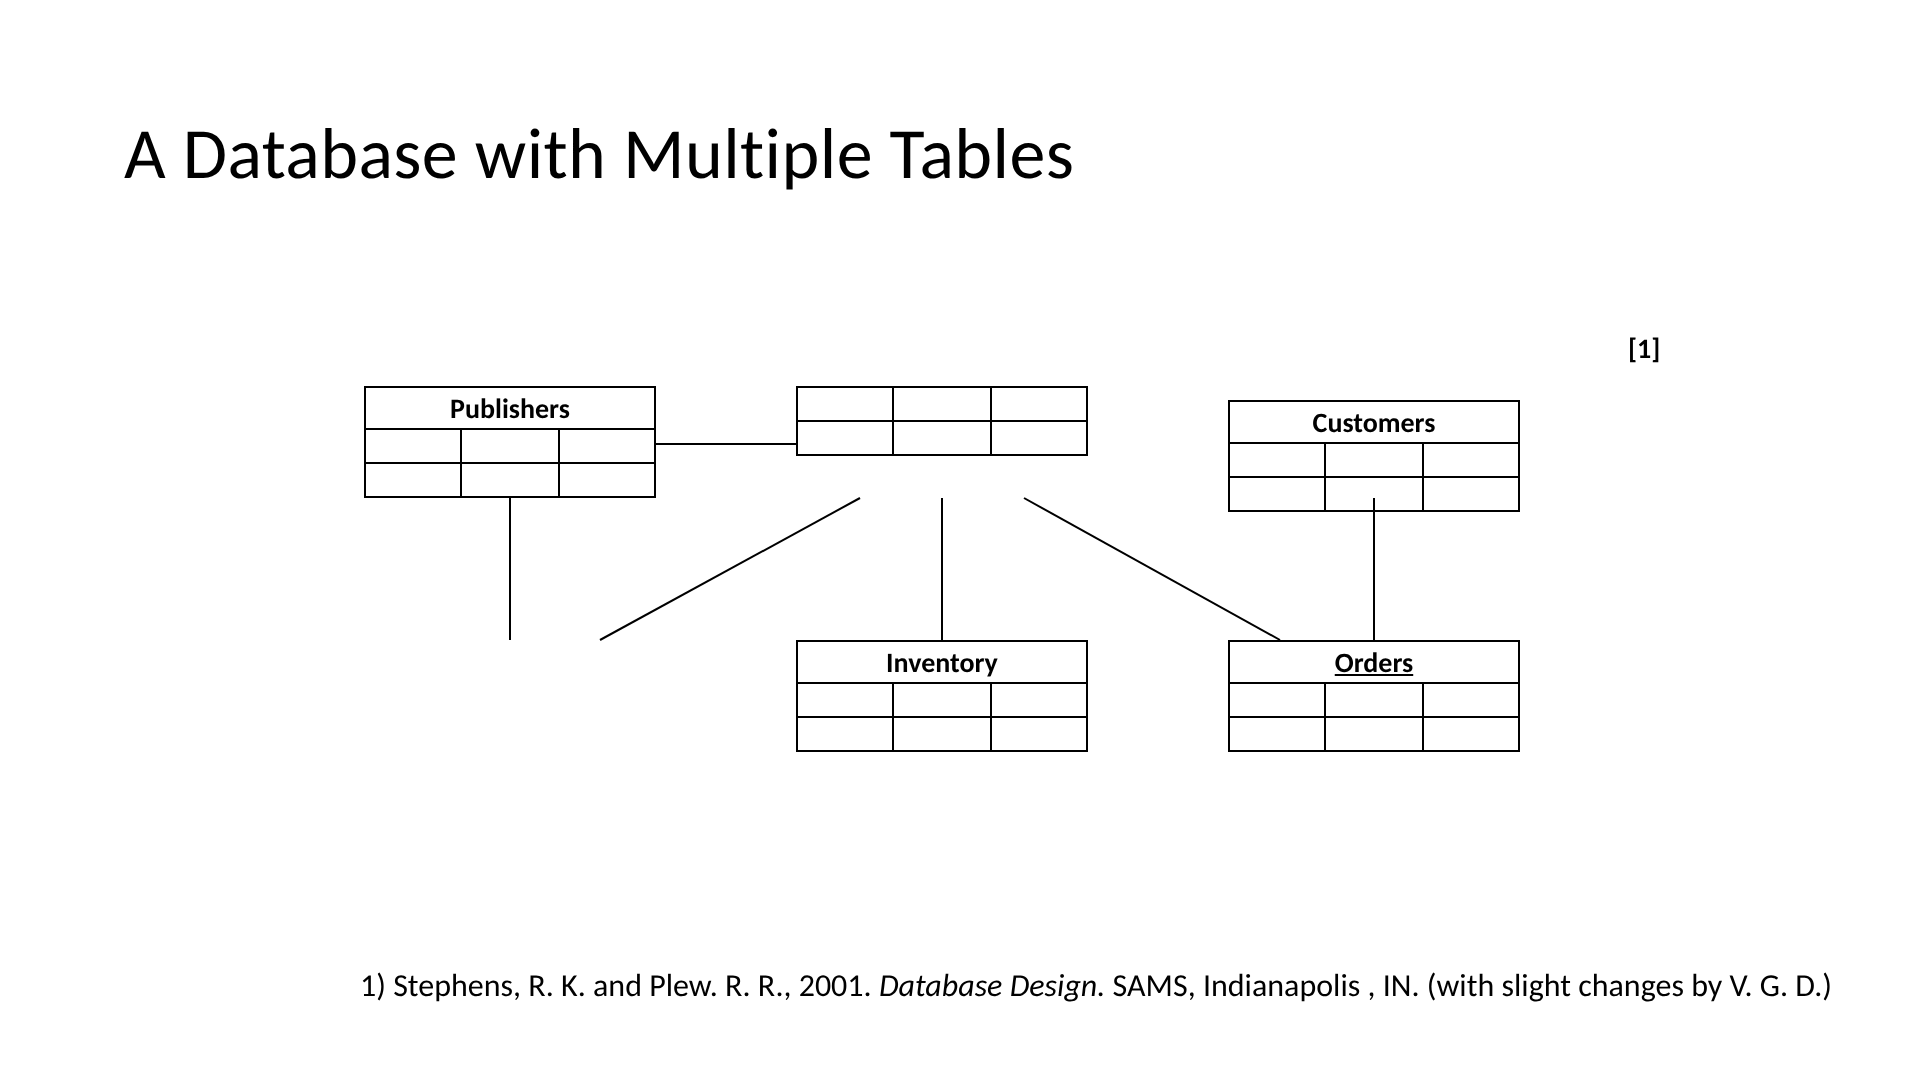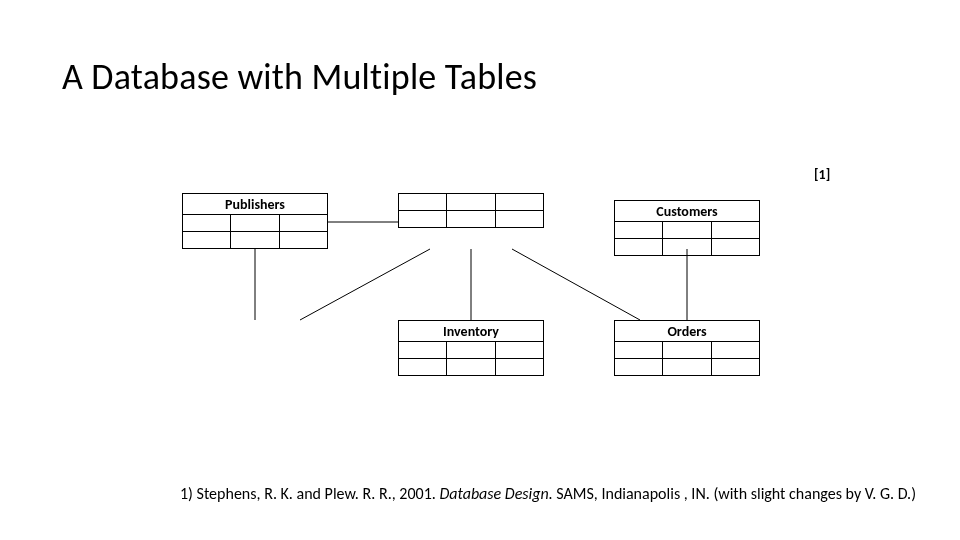--- a/index.html
+++ b/index.html
@@ -49,21 +49,21 @@
     background: #fff;
   }
   .tbl td {
     height: 16px;
   }
   .tbl-publishers { left: 182px; top: 193px; }
   .tbl-books      { left: 398px; top: 193px; }
   .tbl-customers  { left: 614px; top: 200px; }
   .tbl-authors    { left: 182px; top: 320px; }
   .tbl-inventory  { left: 398px; top: 320px; }
-  .tbl-orders     { left: 614px; top: 320px; }
+  .tbl-orders     { left: 614px; top: 320px; text-decoration: underline; }
 
   svg.connectors {
     position: absolute;
     left: 0; top: 0;
     width: 960px; height: 540px;
     pointer-events: none;
   }
   svg.connectors line {
     stroke: #000;
     stroke-width: 1;

